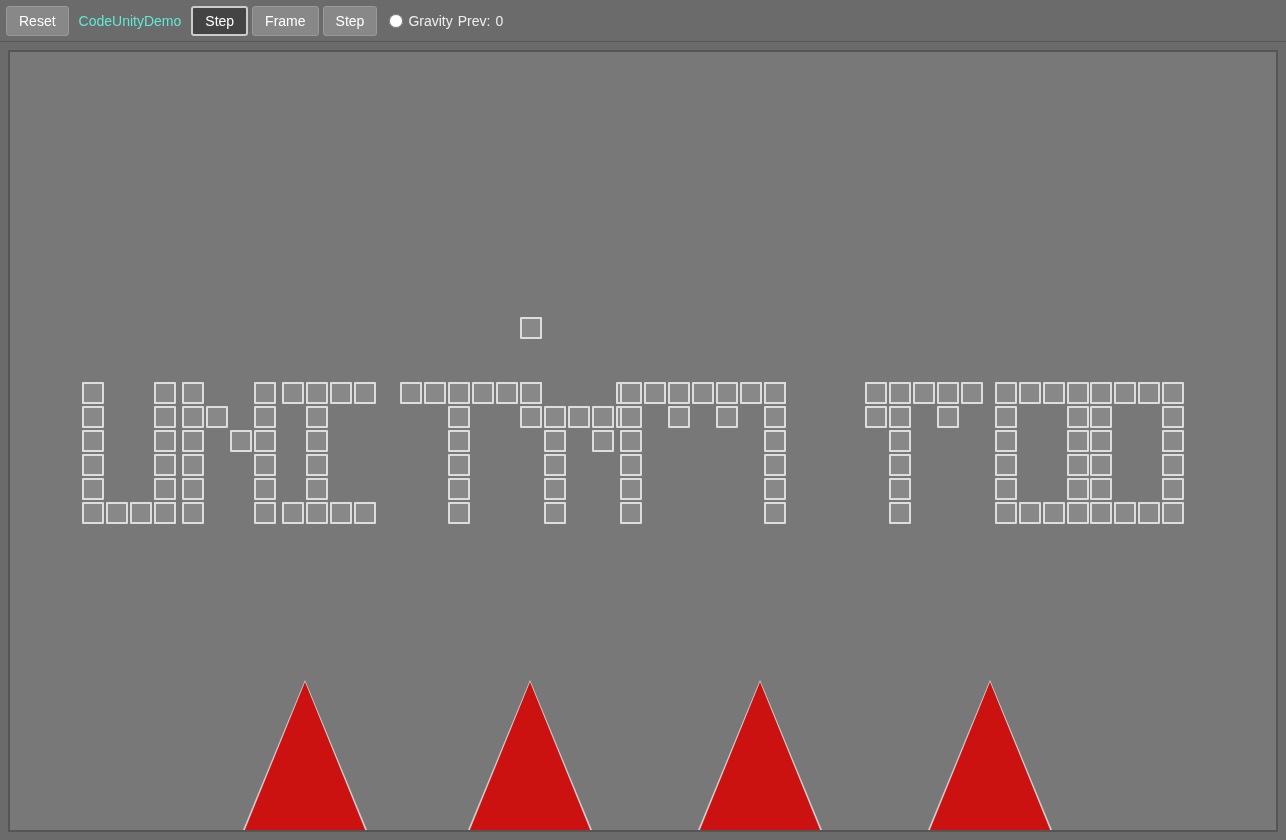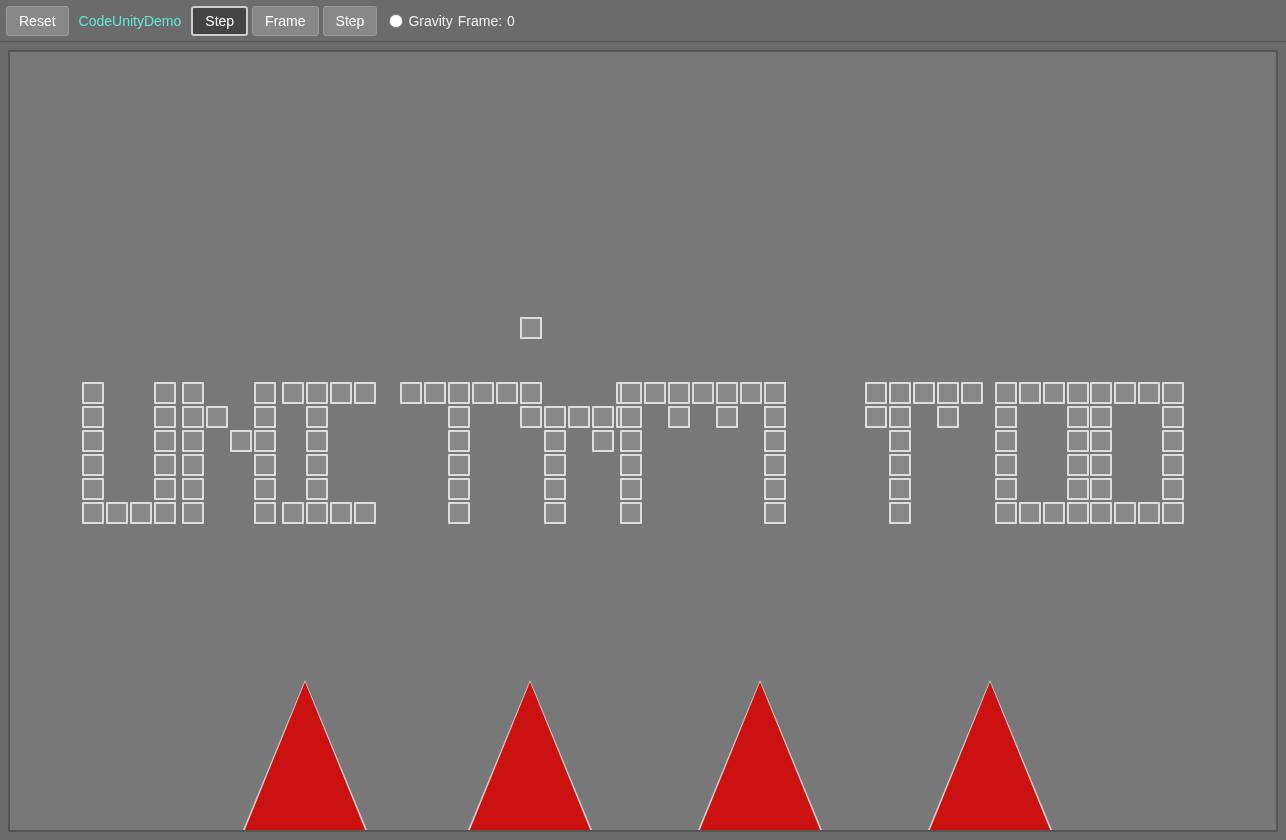--- a/index.html
+++ b/index.html
@@ -107,21 +107,21 @@
 
 <div id="toolbar">
   <button class="toolbar-btn">Reset</button>
   <span id="demo-label">CodeUnityDemo</span>
   <button class="toolbar-btn active">Step</button>
   <button class="toolbar-btn">Frame</button>
   <button class="toolbar-btn">Step</button>
   <div class="gravity-section">
     <input type="radio" name="gravity" style="">
     <span>Gravity</span>
-    <span>Frame:</span>
+    <span>Prev:</span>
     <span>0</span>
   </div>
 </div>
 
 <div id="canvas-area">
 
 <div class="block" style="left: 510px; top: 265px;"></div>
     <div class="block" style="left: 72px; top: 330px;"></div>
     <div class="block" style="left: 72px; top: 354px;"></div>
     <div class="block" style="left: 72px; top: 378px;"></div>

